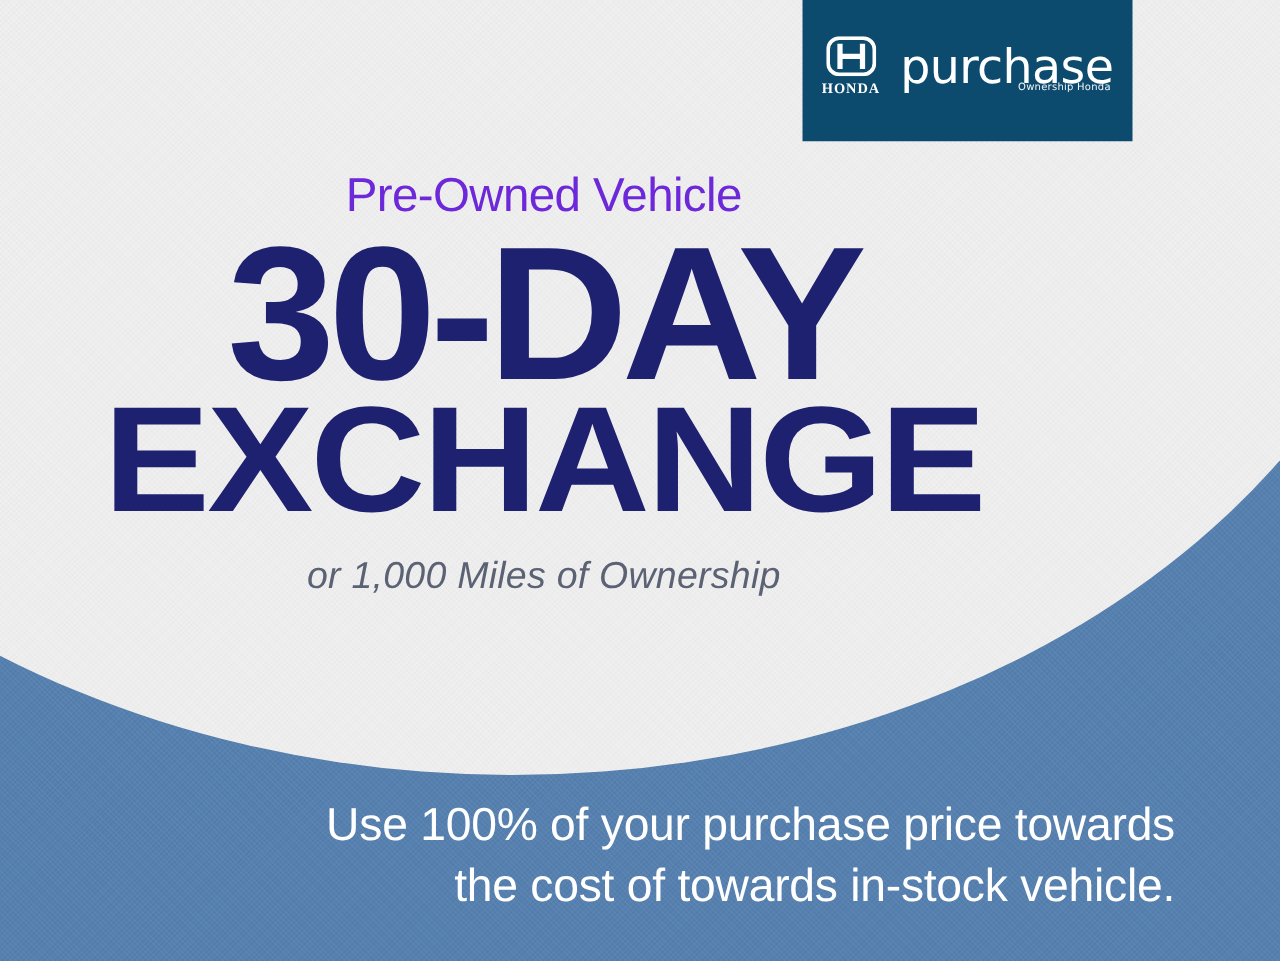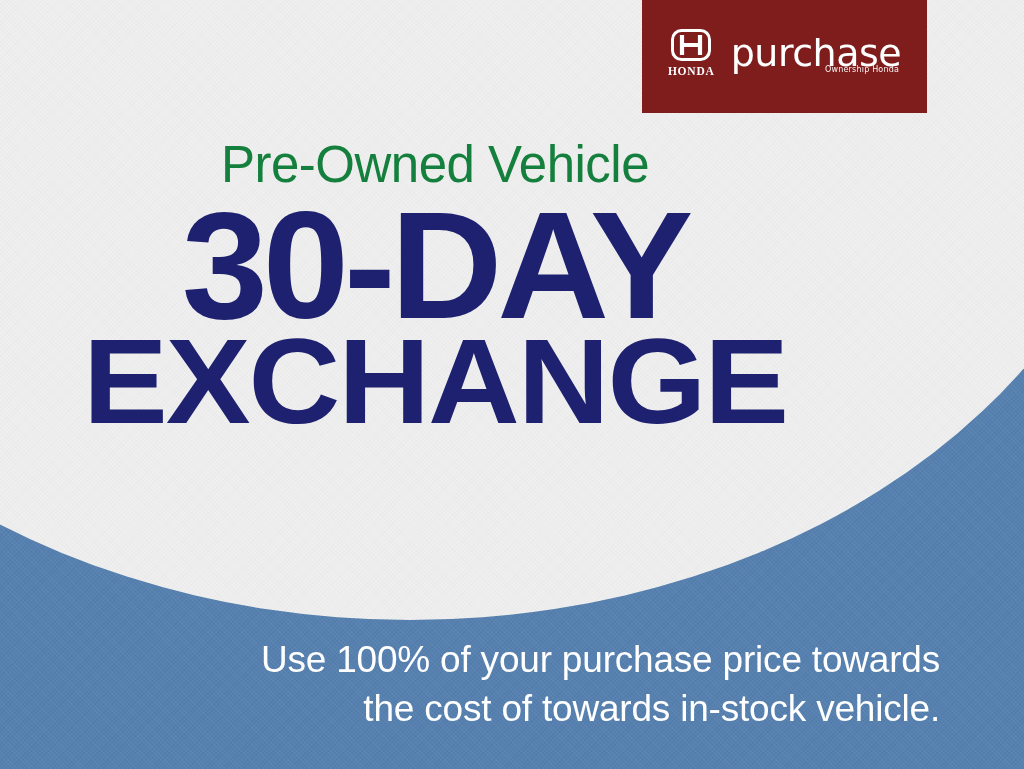--- a/index.html
+++ b/index.html
@@ -54,23 +54,23 @@
       repeating-linear-gradient(-45deg, rgba(0,0,0,0.010) 0 1px, rgba(0,0,0,0) 1px 3px);
     pointer-events: none;
   }
 
   
   .logo-box {
     position: absolute;
     z-index: 6;
     left: 642px;
     top: 0;
-    width: 285px;
+    width: 264px;
     height: 113px;
-    background: #7f1d1d;
+    background: #0c4a6e;
     display: flex;
     align-items: center;
     justify-content: center;
     gap: 16px;
     padding-bottom: 6px;
     box-sizing: border-box;
   }
   .honda-mark {
     display: flex;
     flex-direction: column;
@@ -119,25 +119,25 @@
   .headline-group {
     position: absolute;
     z-index: 5;
     left: 0;
     top: 138px;
     width: 870px;
     text-align: center;
     color: #202070;
   }
   .eyebrow {
-    font-size: 51px;
+    font-size: 38px;
     font-weight: 500;
     letter-spacing: -0.5px;
     line-height: 1.05;
-    color: #15803d;
+    color: #6d28d9;
   }
   .headline-1 {
     font-size: 152px;
     font-weight: bold;
     letter-spacing: -5px;
     line-height: 0.92;
     color: #1e2070;
     margin-top: 4px;
     transform: scaleX(1.02);
   }
@@ -199,20 +199,21 @@
     <div class="grappone-mark">
       <span class="grappone-word">purchase</span>
       <span class="grappone-sub">Ownership Honda</span>
     </div>
   </div>
 
   <div class="headline-group">
     <div class="eyebrow">Pre-Owned Vehicle</div>
     <div class="headline-1">30-DAY</div>
     <div class="headline-2">EXCHANGE</div>
+    <div class="subhead">or 1,000 Miles of Ownership</div>
   </div>
 
   <div class="bottom-copy">
     <div>Use 100% of your purchase price towards</div>
     <div>the cost of towards in-stock vehicle.</div>
   </div>
 
 </div>
 
 </body></html>

